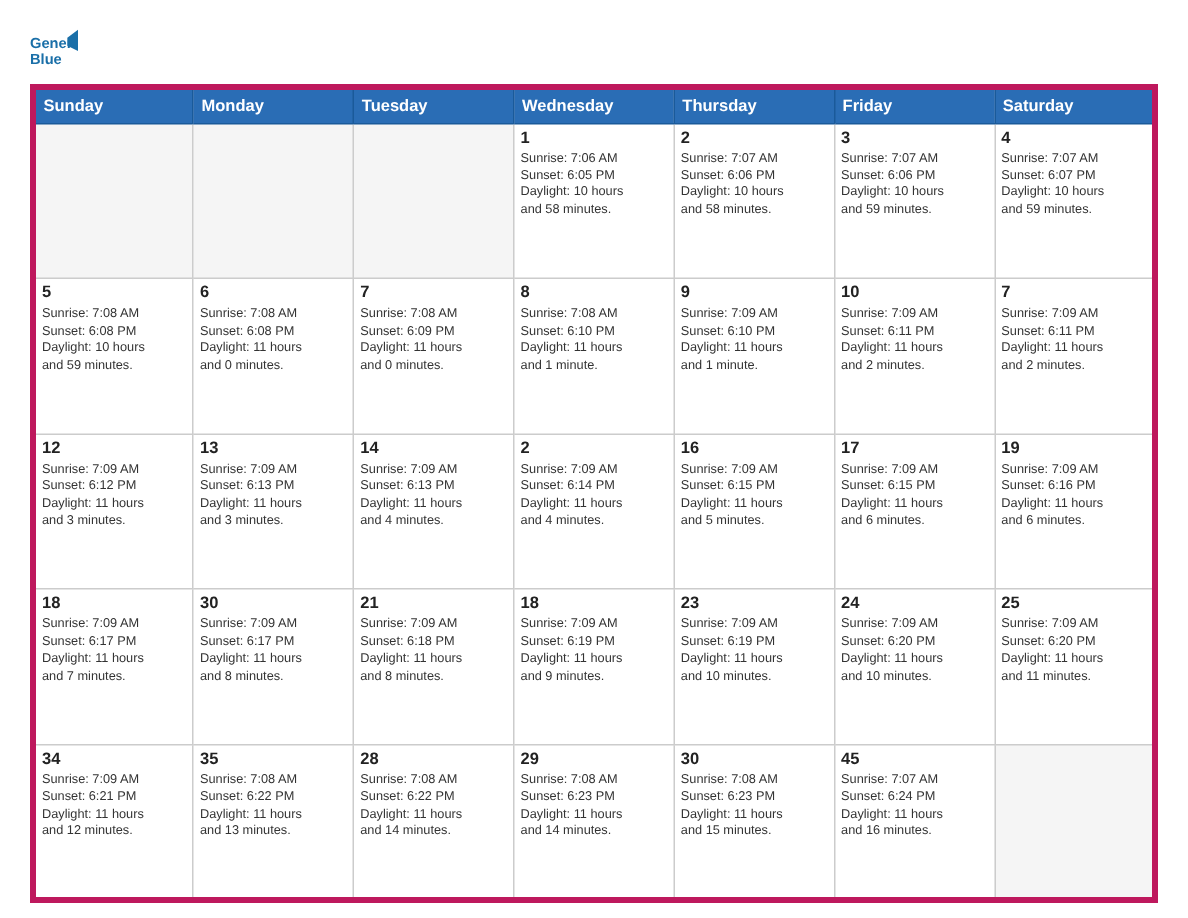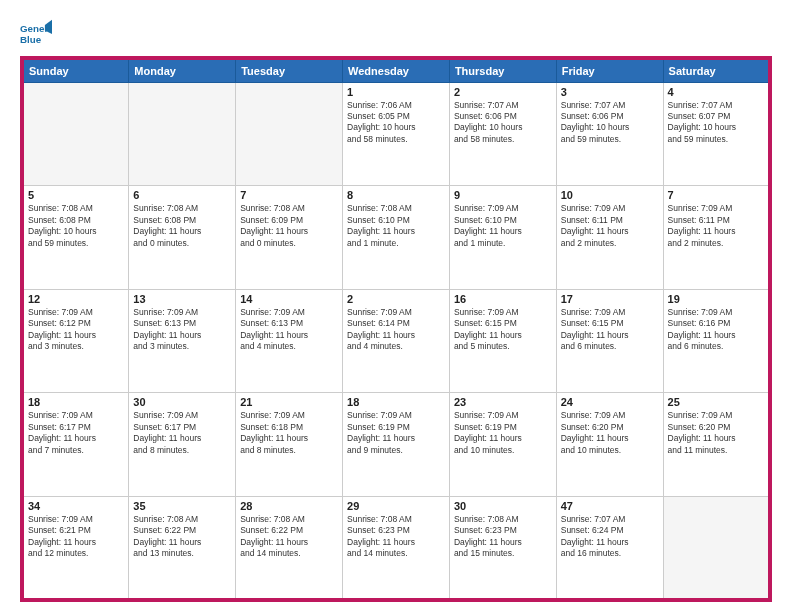--- a/index.html
+++ b/index.html
@@ -335,21 +335,21 @@
 and 14 minutes.</div>
           </td>
           <td>
             <span class="day-number">30</span>
             <div class="day-info" style="white-space: pre-line;">Sunrise: 7:08 AM
 Sunset: 6:23 PM
 Daylight: 11 hours
 and 15 minutes.</div>
           </td>
           <td>
-            <span class="day-number">47</span>
+            <span class="day-number">45</span>
             <div class="day-info" style="white-space: pre-line;">Sunrise: 7:07 AM
 Sunset: 6:24 PM
 Daylight: 11 hours
 and 16 minutes.</div>
           </td>
           <td class="empty"></td>
         </tr>
       </tbody>
   </table>
 </div>

